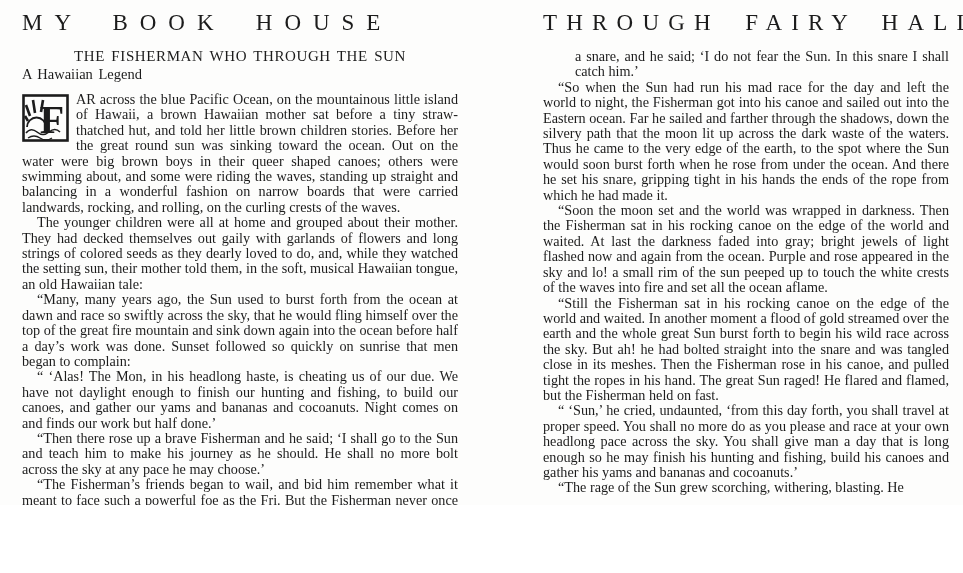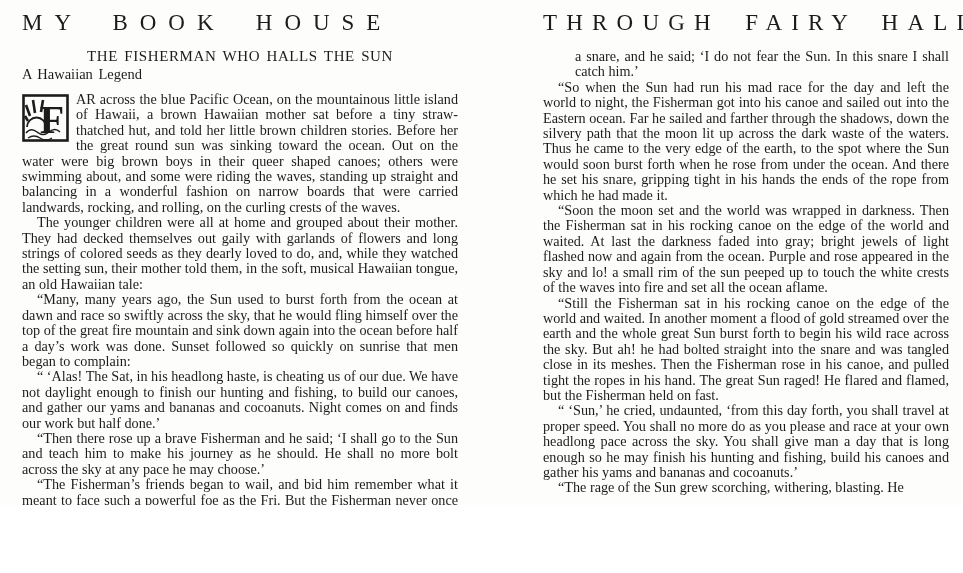--- a/index.html
+++ b/index.html
@@ -86,42 +86,42 @@
   .page-left .page-number { left: 22px; right: 23px; }
   .page-right .page-number { left: 62px; right: 14px; margin-top: 16px; }
 </style>
 </head>
 <body>
 
 <div class="spread">
 
   <div class="page page-left">
     <div class="running-head">MY BOOK HOUSE</div>
-    <div class="story-title">THE FISHERMAN WHO HALLS THE SUN</div>
+    <div class="story-title">THE FISHERMAN WHO THROUGH THE SUN</div>
     <div class="story-subtitle">A Hawaiian Legend</div>
 
     <div class="initial-box">
       <svg width="47" height="48" viewBox="0 0 47 48" xmlns="http://www.w3.org/2000/svg">
         <rect x="1.5" y="1.5" width="44" height="45" fill="#fdfdfc" stroke="#1c1c1c" stroke-width="2.6"></rect>
         <g stroke="#1c1c1c" stroke-width="2.6" fill="none">
           <line x1="13" y1="19" x2="11" y2="6"></line>
           <line x1="8" y1="22" x2="4" y2="11"></line>
           <line x1="6" y1="27" x2="3" y2="22"></line>
           <line x1="19" y1="18" x2="21" y2="6"></line>
         </g>
         <path d="M5 33 A 9.5 9.5 0 0 1 24 33" fill="none" stroke="#1c1c1c" stroke-width="1.8"></path>
         <path d="M4 39 q 5 -6 11 -1 q 6 5 12 0 q 6 -5 11 0" fill="none" stroke="#1c1c1c" stroke-width="1.6"></path>
         <path d="M6 44 q 6 -4 12 0 q 6 4 12 0" fill="none" stroke="#1c1c1c" stroke-width="1.4"></path>
         <text x="30" y="39" text-anchor="middle" font-family="Liberation Serif, serif" font-size="40" font-weight="bold" fill="#1c1c1c">F</text>
       </svg>
     </div>
     <p class="body-par">AR across the blue Pacific Ocean, on the mountainous little island of Hawaii, a brown Hawaiian mother sat before a tiny straw-thatched hut, and told her little brown children stories.  Before her the great round sun was sinking toward the ocean.  Out on the water were big brown boys in their queer shaped canoes; others were swimming about, and some were riding the waves, standing up straight and balancing in a wonderful fashion on narrow boards that were carried landwards, rocking, and rolling, on the curling crests of the waves.</p>
     <p class="body-par indent">The younger children were all at home and grouped about their mother.  They had decked themselves out gaily with garlands of flowers and long strings of colored seeds as they dearly loved to do, and, while they watched the setting sun, their mother told them, in the soft, musical Hawaiian tongue, an old Hawaiian tale:</p>
     <p class="body-par indent">“Many, many years ago, the Sun used to burst forth from the ocean at dawn and race so swiftly across the sky, that he would fling himself over the top of the great fire mountain and sink down again into the ocean before half a day’s work was done.  Sunset followed so quickly on sunrise that men began to complain:</p>
-    <p class="body-par indent">“ ‘Alas!  The Sat, in his headlong haste, is cheating us of our due.  We have not daylight enough to finish our hunting and fishing, to build our canoes, and gather our yams and bananas and cocoanuts.  Night comes on and finds our work but half done.’</p>
+    <p class="body-par indent">“ ‘Alas!  The Mon, in his headlong haste, is cheating us of our due.  We have not daylight enough to finish our hunting and fishing, to build our canoes, and gather our yams and bananas and cocoanuts.  Night comes on and finds our work but half done.’</p>
     <p class="body-par indent">“Then there rose up a brave Fisherman and he said; ‘I shall go to the Sun and teach him to make his journey as he should. He shall no more bolt across the sky at any pace he may choose.’</p>
     <p class="body-par indent">“The Fisherman’s friends began to wail, and bid him remember what it meant to face such a powerful foe as the Fri. But the Fisherman never once stopped plaiting long ropes to make</p>
 
     <div class="page-number">206</div>
   </div>
 
   <div class="page page-right">
     <div class="running-head">THROUGH FAIRY HALLS</div>
 
     <p class="body-par first-par">a snare, and he said; ‘I do not fear the Sun.  In this snare I shall catch him.’</p>

